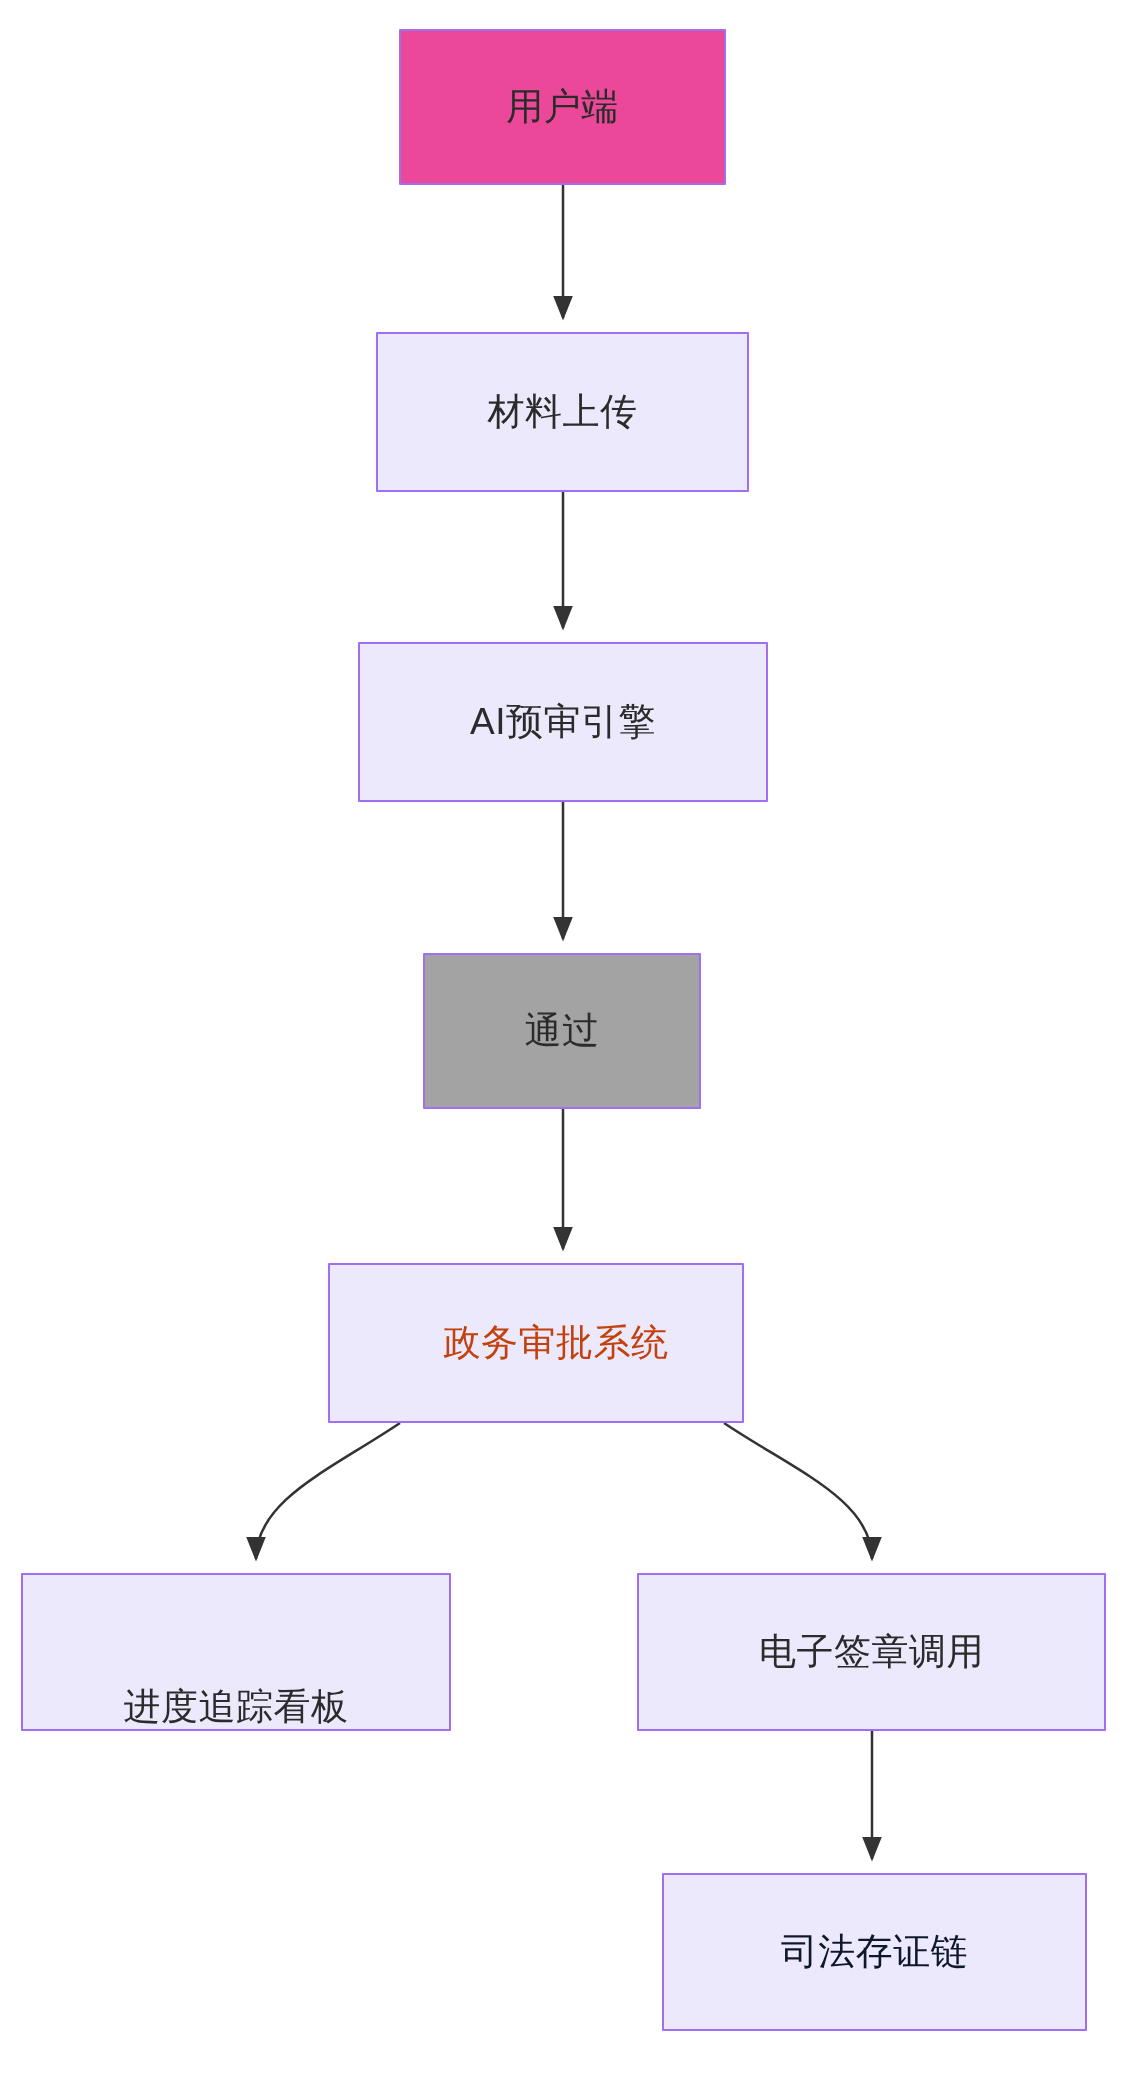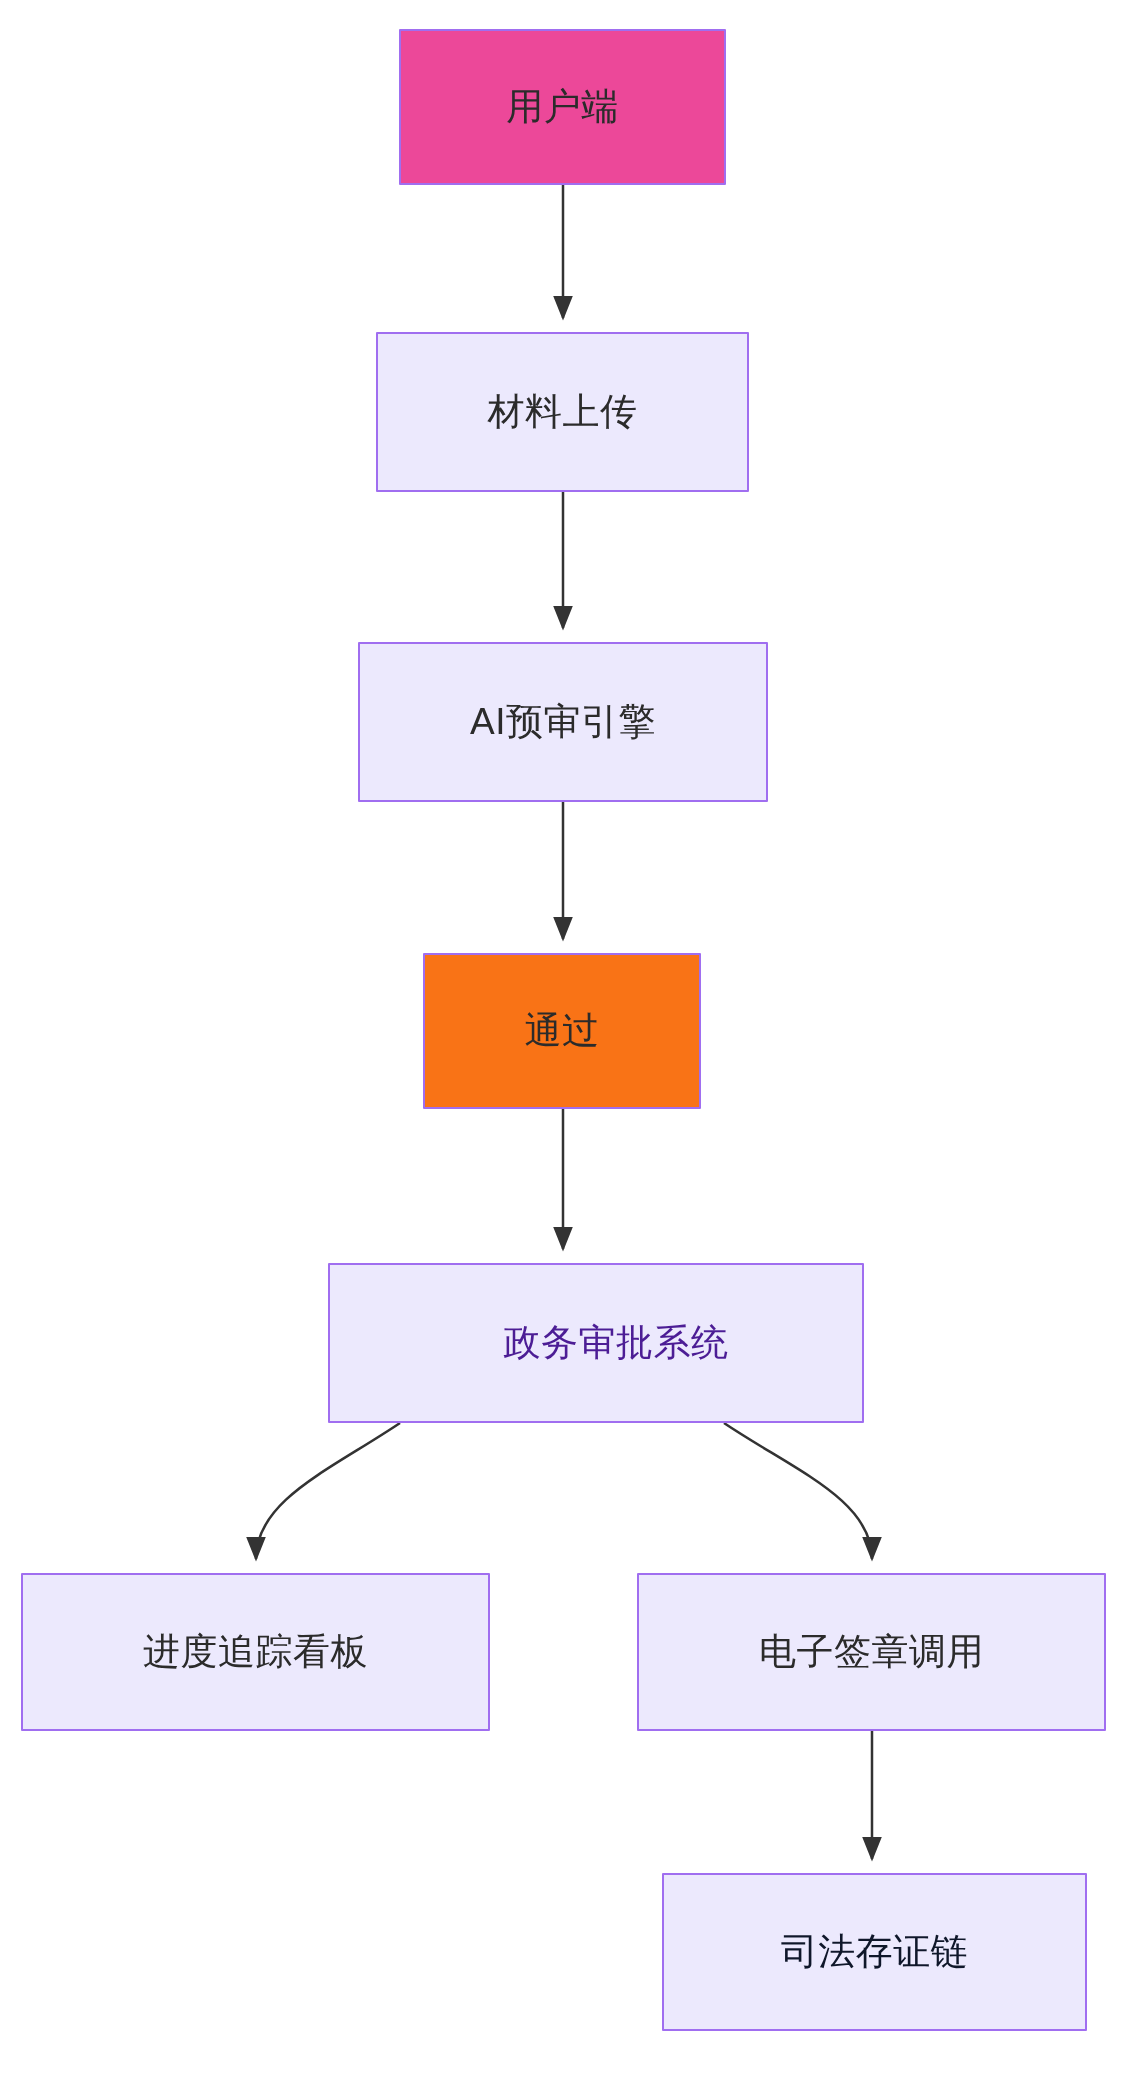--- a/index.html
+++ b/index.html
@@ -79,29 +79,29 @@
   </div>
 
   <div class="flow-node" style="left: 358px; top: 642px; width: 410px; height: 160px; background: rgb(236, 233, 253); border-color: rgb(160, 110, 240); color: rgb(43, 43, 43);">
     <span class="node-label">AI预审引擎</span>
   </div>
 
   <div class="flow-node" style="left: 376px; top: 332px; width: 373px; height: 160px; background: rgb(236, 233, 253); border-color: rgb(160, 110, 240); color: rgb(43, 43, 43);">
     <span class="node-label">材料上传</span>
   </div>
 
-  <div class="flow-node" style="left: 423px; top: 953px; width: 278px; height: 156px; background: #f97316; border-color: rgb(160, 110, 240); color: rgb(43, 43, 43);">
+  <div class="flow-node" style="left: 423px; top: 953px; width: 278px; height: 156px; background: #a3a3a3; border-color: rgb(160, 110, 240); color: rgb(43, 43, 43);">
     <span class="node-label">通过</span>
   </div>
 
-  <div class="flow-node" style="left: 328px; top: 1263px; width: 536px; height: 160px; background: rgb(236, 233, 253); border-color: rgb(160, 110, 240); color: #4c1d95; padding-left: 40px;">
+  <div class="flow-node" style="left: 328px; top: 1263px; width: 416px; height: 160px; background: rgb(236, 233, 253); border-color: rgb(160, 110, 240); color: #c2410c; padding-left: 40px;">
     <span class="node-label">政务审批系统</span>
   </div>
 
-  <div class="flow-node" style="left: 21px; top: 1573px; width: 469px; height: 158px; background: rgb(236, 233, 253); border-color: rgb(160, 110, 240); color: rgb(43, 43, 43);">
+  <div class="flow-node" style="left: 21px; top: 1573px; width: 430px; height: 158px; background: rgb(236, 233, 253); border-color: rgb(160, 110, 240); color: rgb(43, 43, 43); align-items: flex-end;">
     <span class="node-label">进度追踪看板</span>
   </div>
 
   <div class="flow-node" style="left: 637px; top: 1573px; width: 469px; height: 158px; background: rgb(236, 233, 253); border-color: rgb(160, 110, 240); color: rgb(43, 43, 43);">
     <span class="node-label">电子签章调用</span>
   </div>
 
   <div class="flow-node" style="left: 662px; top: 1873px; width: 425px; height: 158px; background: rgb(236, 233, 253); border-color: rgb(160, 110, 240); color: #0f172a;">
     <span class="node-label">司法存证链</span>
   </div>

